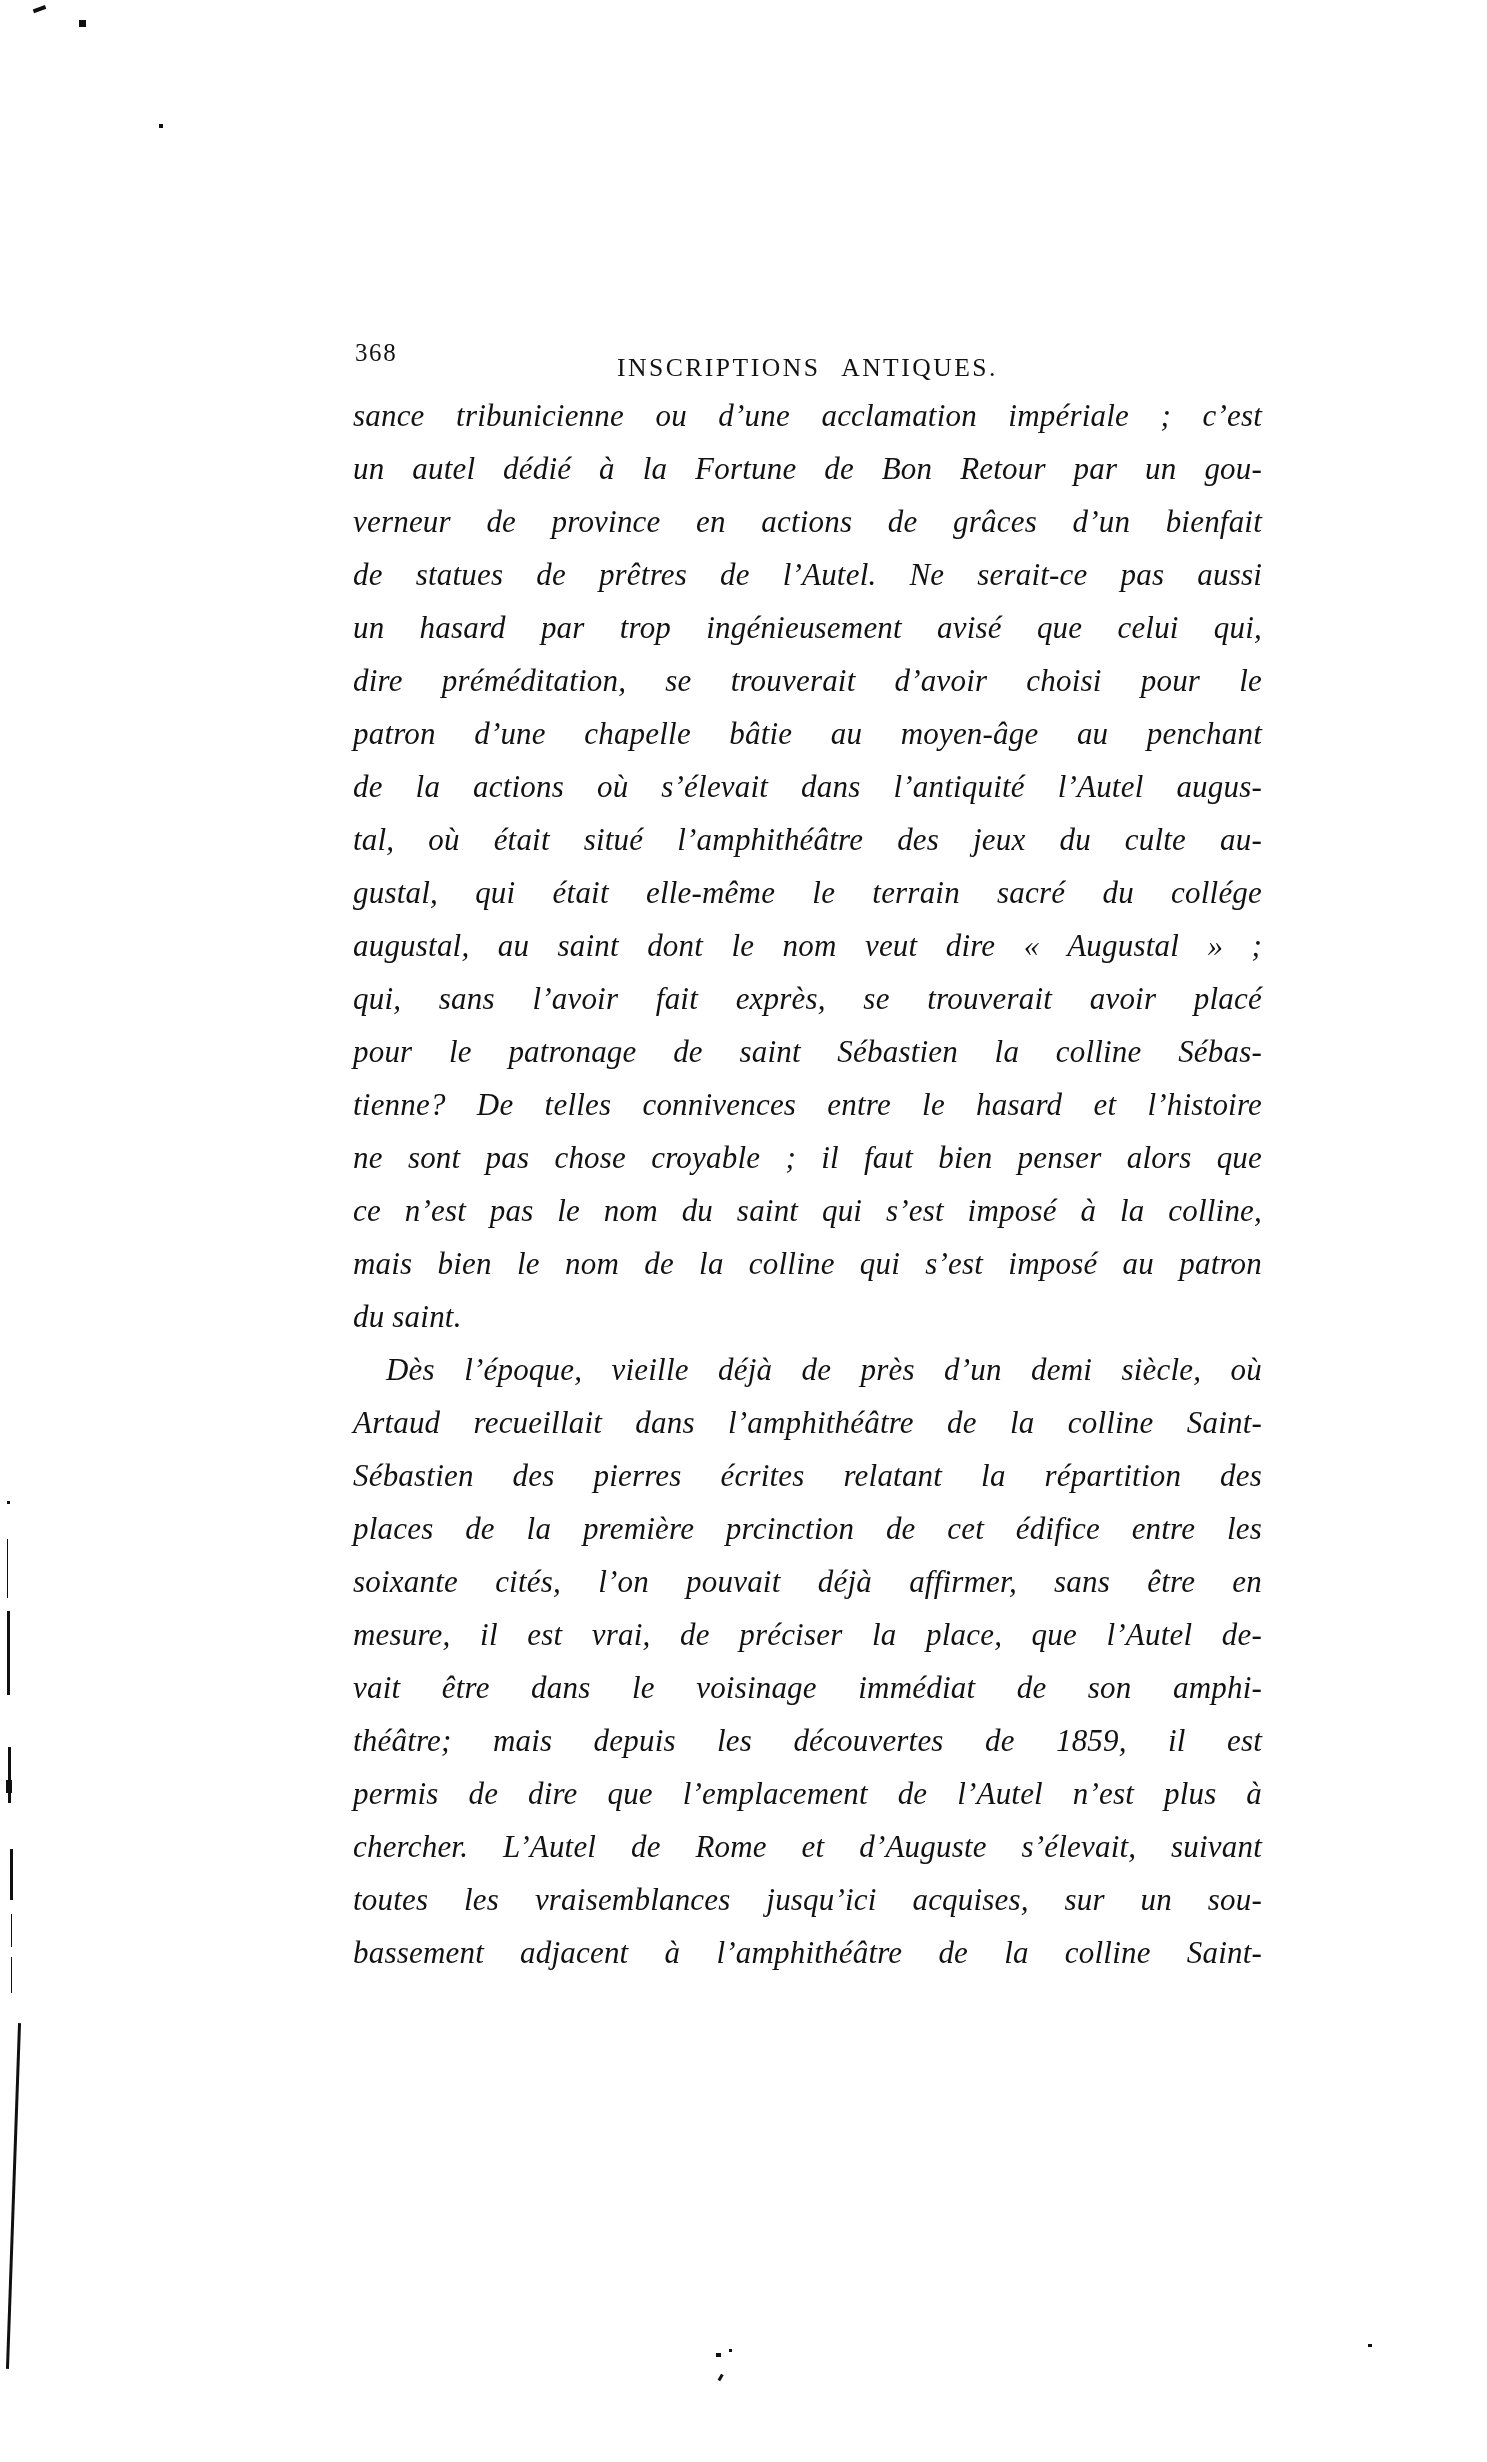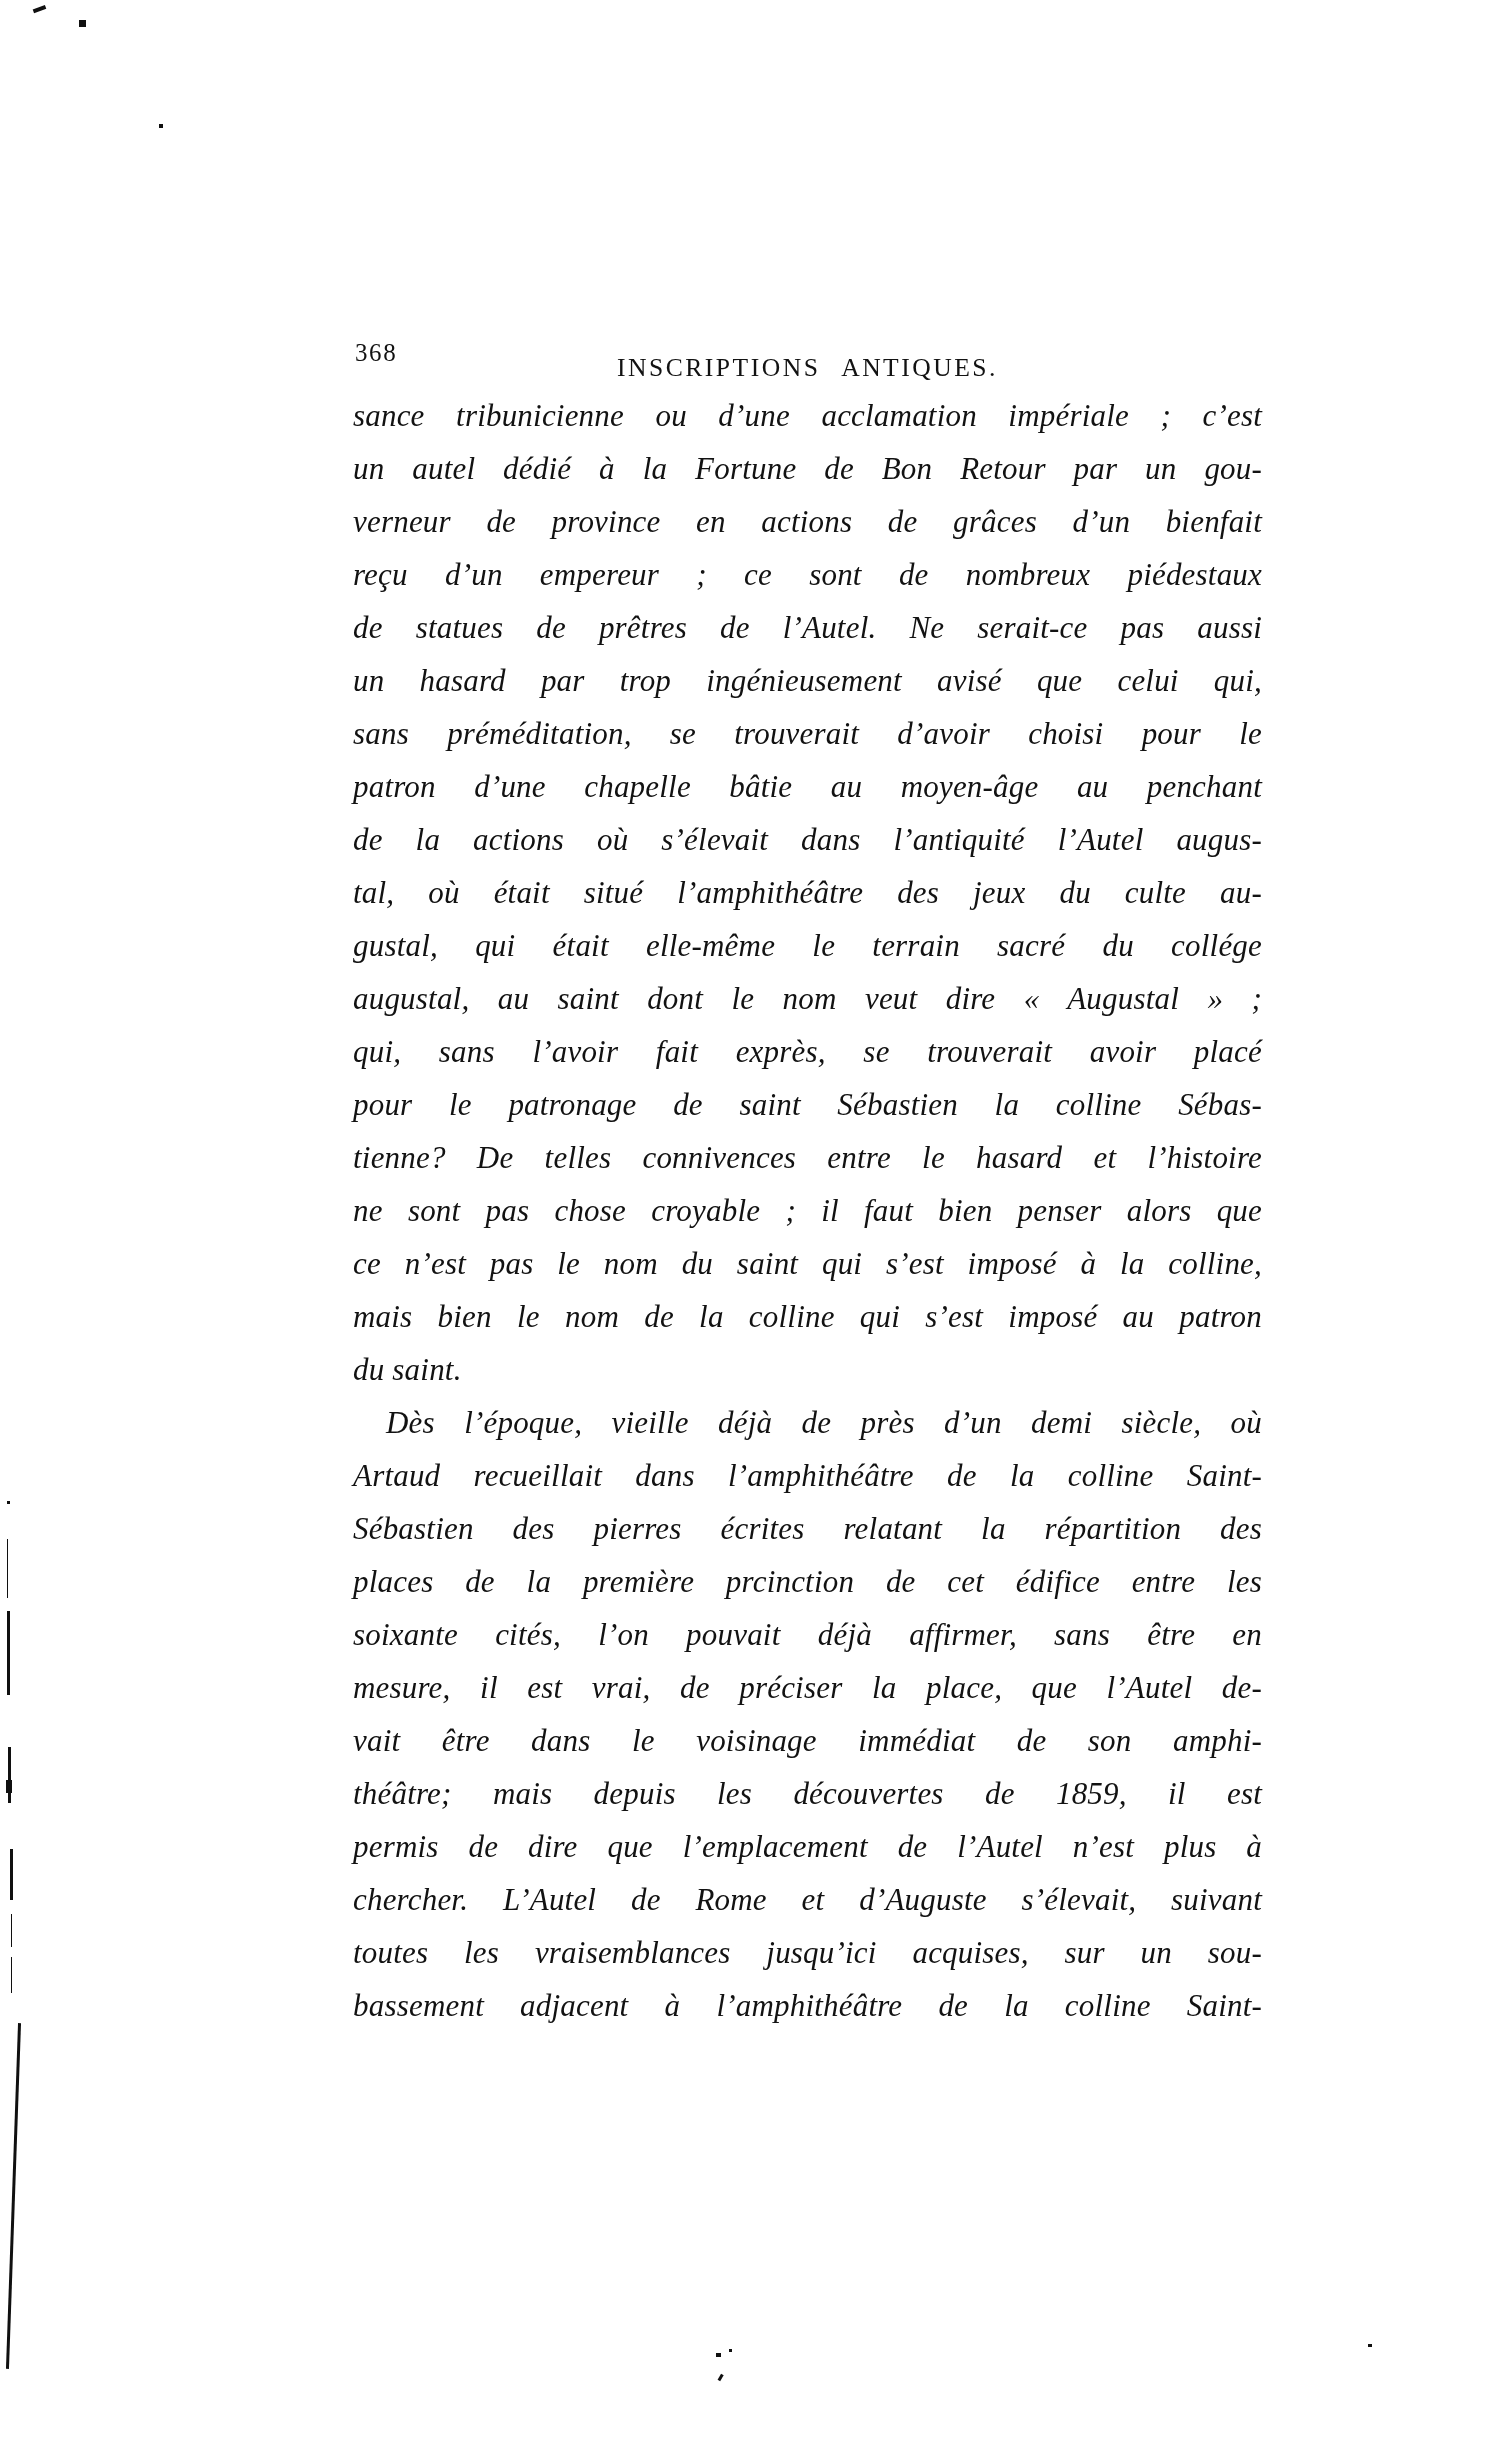--- a/index.html
+++ b/index.html
@@ -61,24 +61,23 @@
 </head>
 <body>
 
 <div class="page">
   <div class="page-number">368</div>
   <div class="running-head">INSCRIPTIONS ANTIQUES.</div>
   <div class="text-block" id="text-block">
       <div class="text-line">sance tribunicienne ou d’une acclamation impériale ; c’est</div>
       <div class="text-line">un autel dédié à la Fortune de Bon Retour par un gou-</div>
       <div class="text-line">verneur de province en actions de grâces d’un bienfait</div>
-      <div class="text-line">reçu d’un empereur ; ce sont de nombreux piédestaux</div>
       <div class="text-line">de statues de prêtres de l’Autel. Ne serait-ce pas aussi</div>
       <div class="text-line">un hasard par trop ingénieusement avisé que celui qui,</div>
-      <div class="text-line">sans préméditation, se trouverait d’avoir choisi pour le</div>
+      <div class="text-line">dire préméditation, se trouverait d’avoir choisi pour le</div>
       <div class="text-line">patron d’une chapelle bâtie au moyen-âge au penchant</div>
       <div class="text-line">de la actions où s’élevait dans l’antiquité l’Autel augus-</div>
       <div class="text-line">tal, où était situé l’amphithéâtre des jeux du culte au-</div>
       <div class="text-line">gustal, qui était elle-même le terrain sacré du collége</div>
       <div class="text-line">augustal, au saint dont le nom veut dire « Augustal » ;</div>
       <div class="text-line">qui, sans l’avoir fait exprès, se trouverait avoir placé</div>
       <div class="text-line">pour le patronage de saint Sébastien la colline Sébas-</div>
       <div class="text-line">tienne? De telles connivences entre le hasard et l’histoire</div>
       <div class="text-line">ne sont pas chose croyable ; il faut bien penser alors que</div>
       <div class="text-line">ce n’est pas le nom du saint qui s’est imposé à la colline,</div>

